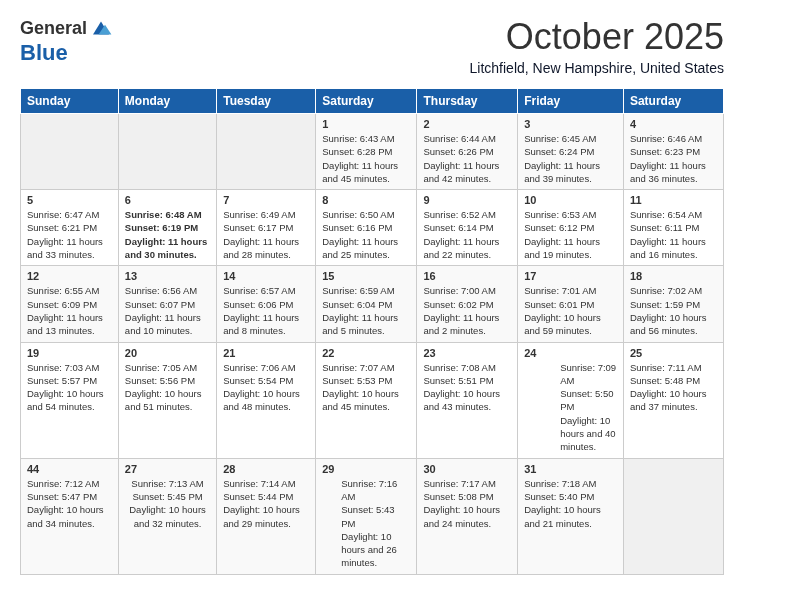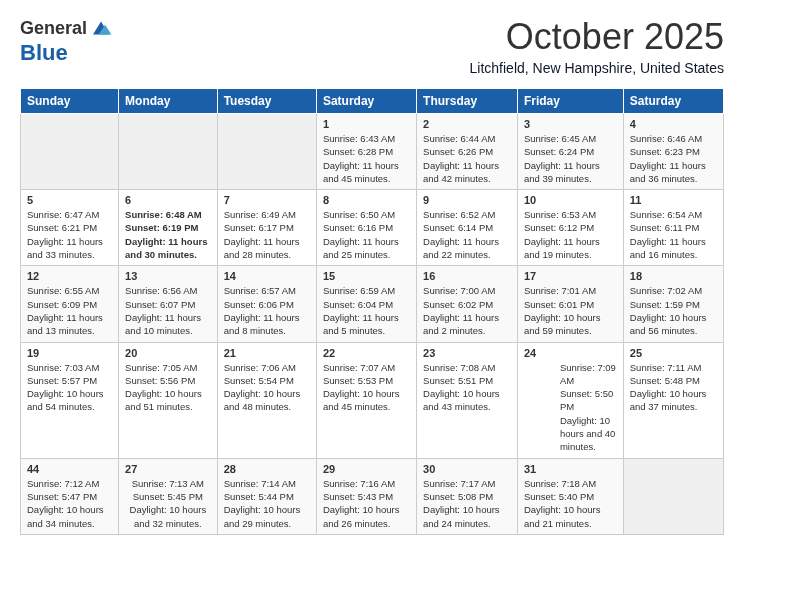--- a/index.html
+++ b/index.html
@@ -234,21 +234,21 @@
 Daylight: 10 hours and 32 minutes.</div>
           </td>
           <td>
             <div class="day-num">28</div>
             <div class="day-info" style="white-space: pre-line;">Sunrise: 7:14 AM
 Sunset: 5:44 PM
 Daylight: 10 hours and 29 minutes.</div>
           </td>
           <td>
             <div class="day-num">29</div>
-            <div class="day-info" style="white-space: pre-line;">Sunrise: 7:16 AM
+            <div class="day-info" style="white-space: pre-line; margin-left: 19px;">Sunrise: 7:16 AM
 Sunset: 5:43 PM
 Daylight: 10 hours and 26 minutes.</div>
           </td>
           <td>
             <div class="day-num">30</div>
             <div class="day-info" style="white-space: pre-line;">Sunrise: 7:17 AM
 Sunset: 5:08 PM
 Daylight: 10 hours and 24 minutes.</div>
           </td>
           <td>

